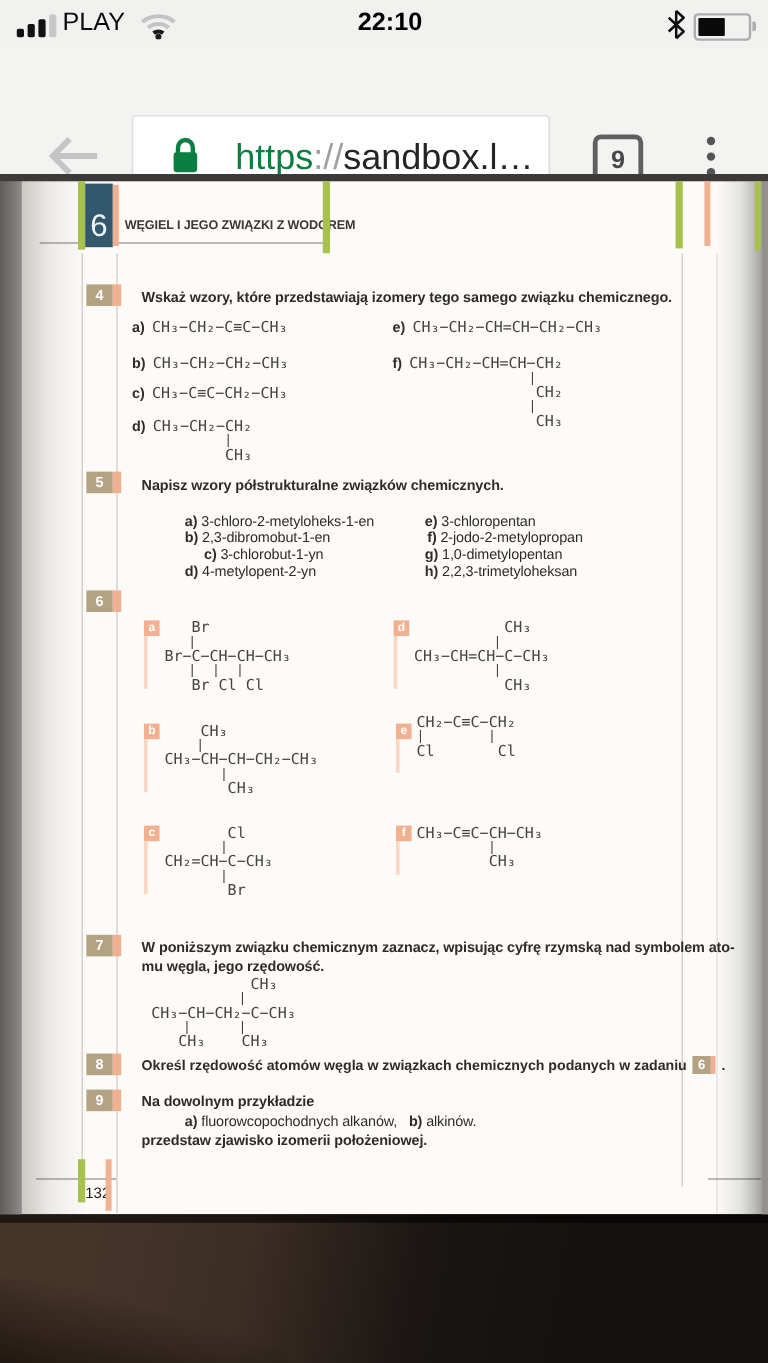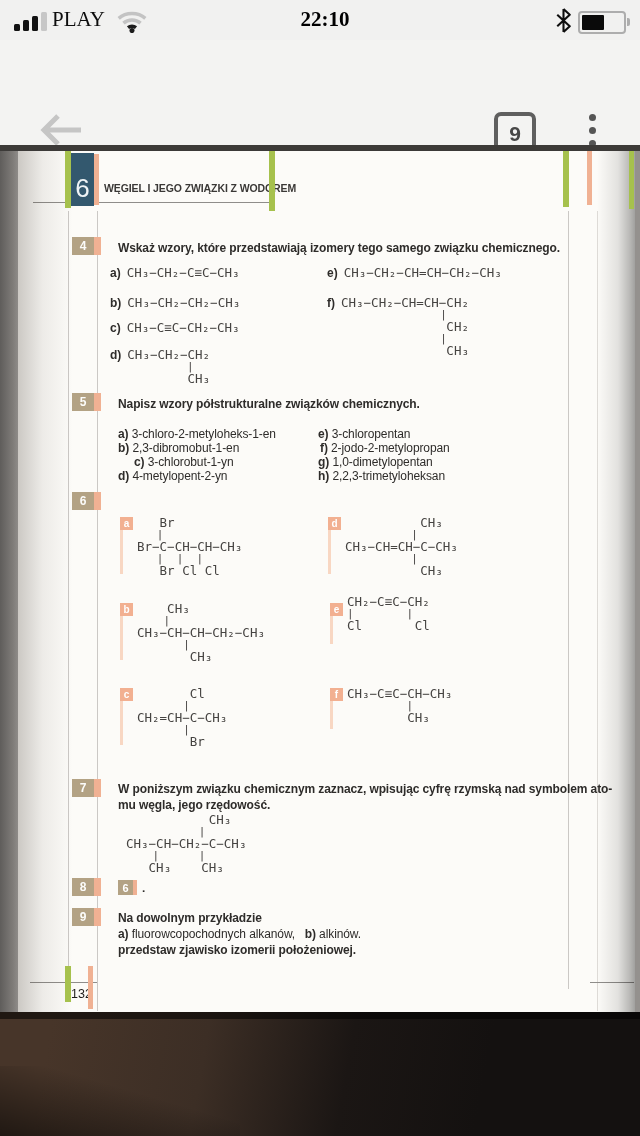--- a/index.html
+++ b/index.html
@@ -1,19 +1,19 @@
 <!DOCTYPE html>
 <html><head>
 <meta charset="utf-8">
 <style>
   html,body{margin:0;padding:0;}
   .screen{position:relative;width:640px;height:1136px;overflow:hidden;background:#f1f1f0;
           font-family:"Liberation Sans",sans-serif;}
   
-  .statusbar{position:absolute;left:0;top:0;width:640px;height:40px;background:#f1f1f0;font-family:Liberation Serif, serif;}
+  .statusbar{position:absolute;left:0;top:0;width:640px;height:40px;background:#f1f1f0;}
   .sigbars{position:absolute;left:14px;top:11px;display:flex;align-items:flex-end;gap:3px;height:20px;}
   .sigbars .bar{width:6px;background:#121212;border-radius:1.5px;}
   .sigbars .bar.dim{background:#c7c7c7;}
   .carrier{position:absolute;left:52px;top:7px;font-size:21px;color:#0d0d0d;}
   .wifi{position:absolute;left:116px;top:9px;}
   .clock{position:absolute;left:275px;top:7px;width:100px;text-align:center;font-size:21px;font-weight:600;color:#000;}
   .bt{position:absolute;left:556px;top:8px;}
   .battery{position:absolute;left:578px;top:11px;width:44px;height:19px;border:2px solid #adadad;border-radius:4px;}
   .battery .fill{position:absolute;left:2px;top:2px;bottom:2px;width:22px;background:#0a0a0a;border-radius:1px;}
   .battery .cap{position:absolute;right:-6px;top:5px;width:3px;height:8px;background:#adadad;border-radius:0 2px 2px 0;}
@@ -53,21 +53,21 @@
   .greenbar{position:absolute;width:6px;background:#a6c14d;z-index:5;}
   .salmonbar{position:absolute;width:5px;background:#f0b193;z-index:5;}
   .bluebox{position:absolute;left:53px;top:2px;width:23px;height:53px;background:#33586e;color:#eef3f5;
            display:flex;align-items:flex-end;justify-content:center;font-size:26px;font-weight:300;z-index:5;padding-bottom:2px;box-sizing:border-box;}
   .chaptitle{position:absolute;font-size:10.5px;font-weight:bold;letter-spacing:-0.1px;color:#3a3836;}
   .numbox{position:absolute;display:flex;z-index:2;}
   .numbox .tan{width:22px;height:18px;background:#b3a284;color:#fcfcfa;font-weight:bold;font-size:12px;
                display:flex;align-items:center;justify-content:center;}
   .numbox .sal{width:7px;height:18px;background:#f0b193;}
   .prompt{position:absolute;font-size:12px;font-weight:bold;color:#2e2c2a;letter-spacing:-0.1px;white-space:nowrap;z-index:2;}
-  .reg{font-weight:normal;}
+  .reg{font-weight:normal;margin-left:36px;}
   .chem-row{position:absolute;display:flex;align-items:flex-start;gap:6px;z-index:2;}
   .ilabel{font-size:12px;font-weight:bold;color:#2e2c2a;line-height:16px;}
   .formula{font-family:"DejaVu Sans Mono",monospace;font-size:12.5px;color:#454341;white-space:pre;}
   .formula .fline{height:16px;line-height:16px;}
   .formula .fbar{height:8px;line-height:8px;font-size:11px;overflow:visible;}
   .letterbox{position:absolute;width:13px;height:13px;background:#f2b091;color:#fff;font-size:10px;font-weight:bold;
              display:flex;align-items:center;justify-content:center;z-index:2;}
   .letterbox::after{content:"";position:absolute;left:0;top:13px;width:3px;height:44px;background:#f8d7c3;}
   .letterbox.short::after{height:28px;}
   .ex8row{position:absolute;display:flex;align-items:center;gap:5px;font-size:11.8px;font-weight:bold;color:#2e2c2a;white-space:nowrap;z-index:2;}
@@ -107,20 +107,29 @@
         <span class="cap"></span>
       </span>
   </div>
 
   <div class="toolbar">
     <span class="backbtn">
       <svg width="48" height="44" viewBox="0 0 48 44">
         <path d="M45 22 H8 M22 8 L8 22 L22 36" fill="none" stroke="#c5c5c5" stroke-width="5"></path>
       </svg>
     </span>
+    <div class="urlbox">
+      <span class="lock">
+        <svg width="23" height="31" viewBox="0 0 22 30">
+          <path d="M5 13 V9 a 6 6.5 0 0 1 12 0 V13" fill="none" stroke="#0b7e41" stroke-width="3.6"></path>
+          <rect x="1.5" y="12.5" width="19" height="16" rx="2.5" fill="#0b7e41"></rect>
+        </svg>
+      </span>
+      <span class="urltext"><span class="scheme">https</span><span class="sep">://</span><span class="host">sandbox.l…</span></span>
+    </div>
     <div class="tabbox">
       <span>9</span>
     </div>
     <div class="kebab">
         <i></i>
         <i></i>
         <i></i>
       </div>
   </div>
 
@@ -211,20 +220,21 @@
       </div>
       <div class="prompt" style="left:100px;top:631px">W poniższym związku chemicznym zaznacz, wpisując cyfrę rzymską nad symbolem ato-</div>
       <div class="prompt" style="left:100px;top:647px">mu węgla, jego rzędowość.</div>
       <div class="formula abs" style="left:108px;top:661px"><div class="fline">           CH₃</div><div class="fbar">           |</div><div class="fline">CH₃−CH−CH₂−C−CH₃</div><div class="fbar">    |      |</div><div class="fline">   CH₃    CH₃</div></div>
 
       <div class="numbox" style="left:54px;top:727px">
         <span class="tan">8</span>
           <span class="sal"></span>
       </div>
       <div class="ex8row" style="left:100px;top:729px">
+        <span>Określ rzędowość atomów węgla w związkach chemicznych podanych w zadaniu</span>
         <span class="refbox">6</span>
         <span>.</span>
       </div>
 
       <div class="numbox" style="left:54px;top:757px">
         <span class="tan">9</span>
           <span class="sal"></span>
       </div>
       <div class="prompt" style="left:100px;top:760px">Na dowolnym przykładzie</div>
       <div class="prompt" style="left:100px;top:792px">przedstaw zjawisko izomerii położeniowej.</div>

